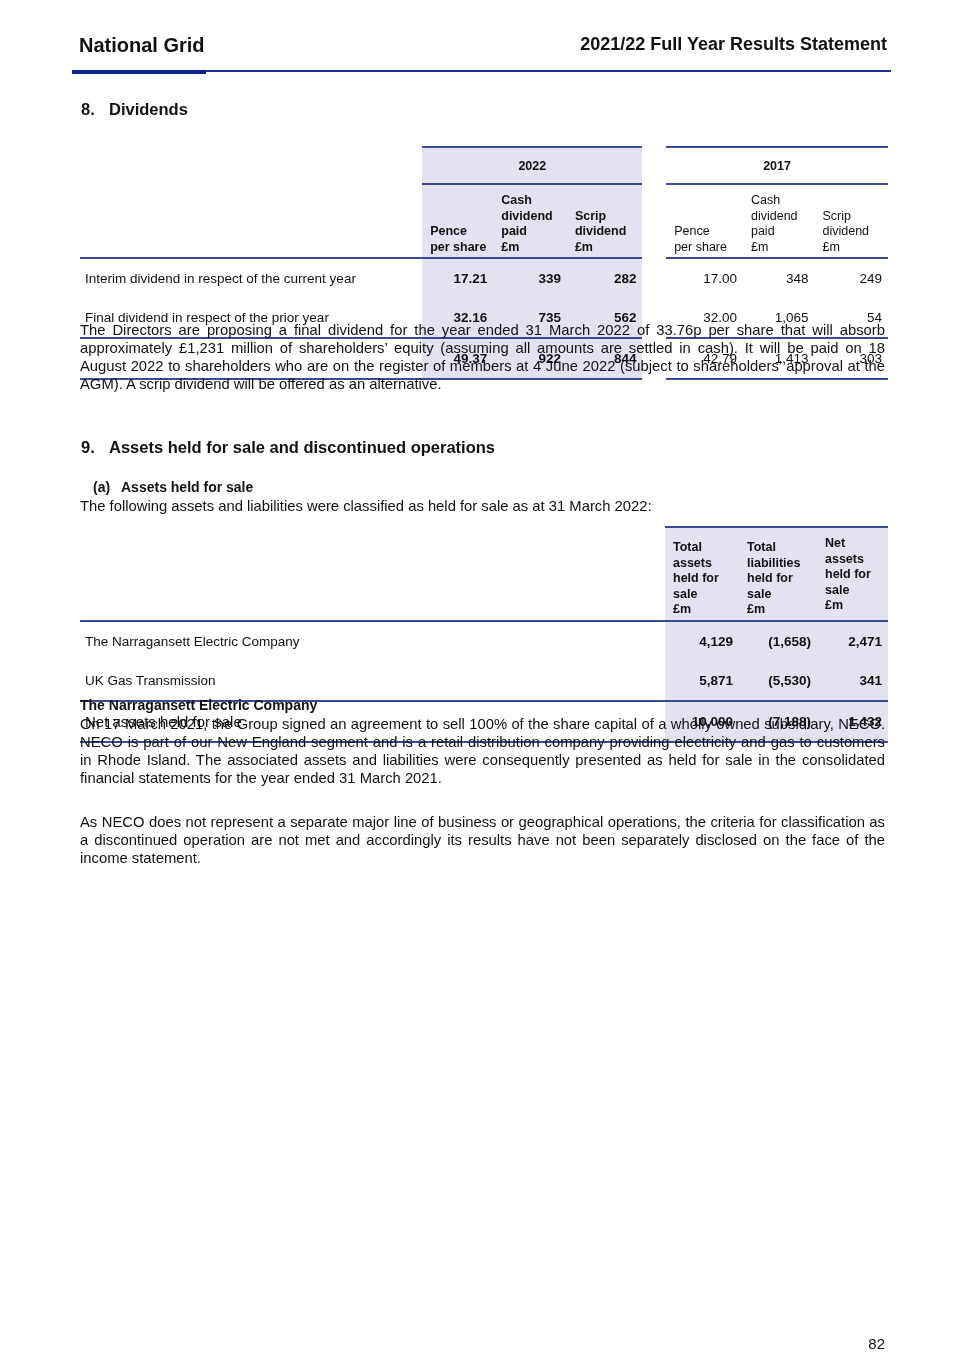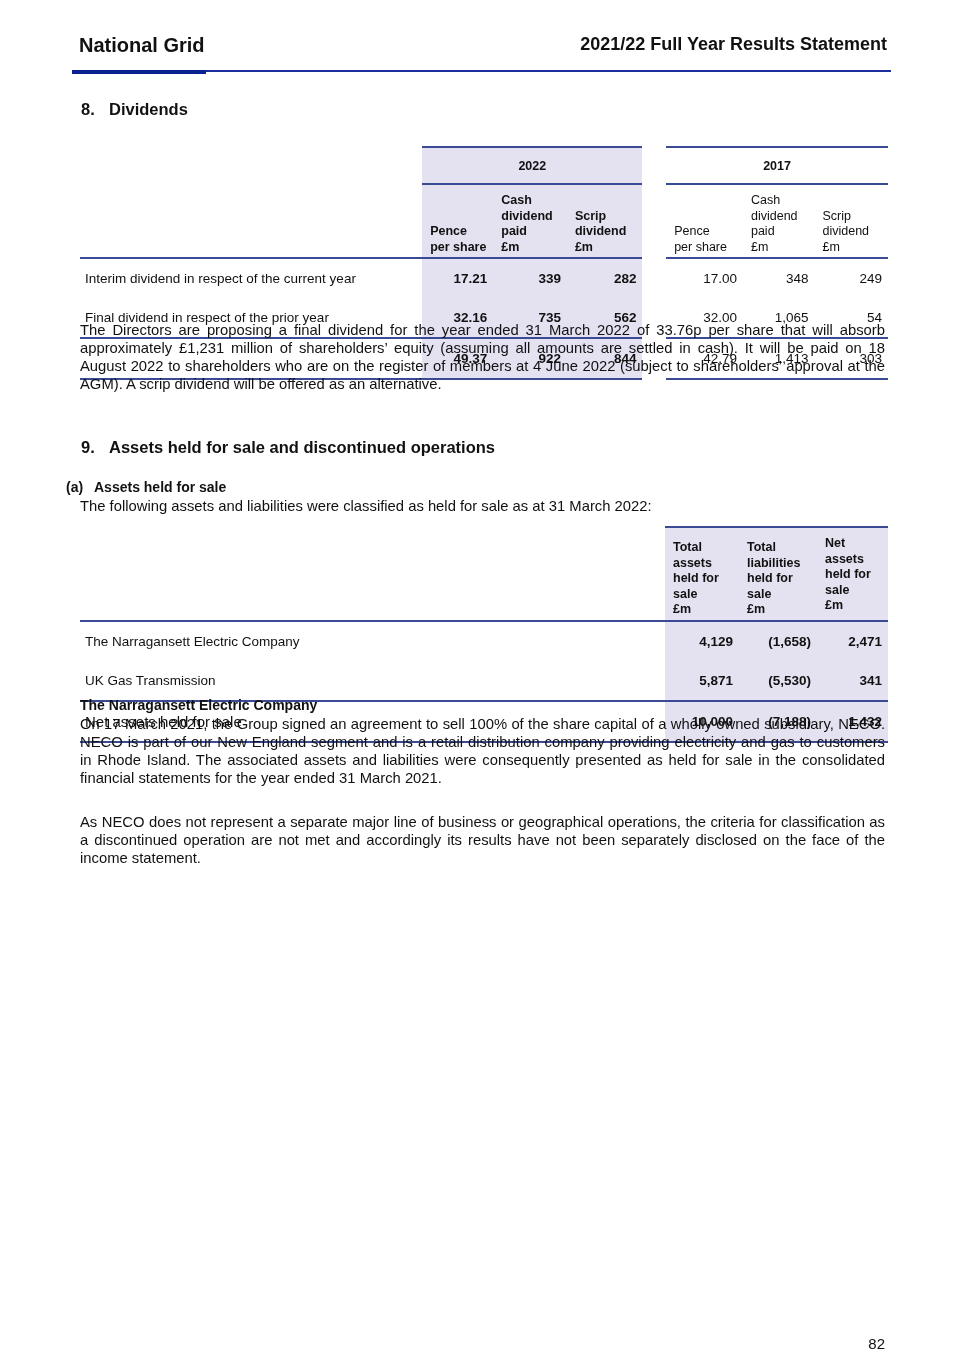--- a/index.html
+++ b/index.html
@@ -107,21 +107,21 @@
   </tr>
 </tbody>
   </table>
 
 <p class="para" style="top:307px; margin:14px 0 0 0;">The Directors are proposing a final dividend for the year ended 31 March 2022 of 33.76p per share that will absorb approximately £1,231 million of shareholders’ equity (assuming all amounts are settled in cash). It will be paid on 18 August 2022 to shareholders who are on the register of members at 4 June 2022 (subject to shareholders’ approval at the AGM). A scrip dividend will be offered as an alternative.</p>
 
 <div class="h-section" style="top:438px;">
   <span class="num">9.</span><span>Assets held for sale and discontinued operations</span>
 </div>
 
-<div style="position:absolute; left:66px; top:479px; font-size:14px; font-weight:bold;">
+<div style="position:absolute; left:93px; top:479px; font-size:14px; font-weight:bold;">
   <span style="display:inline-block; width:28px;">(a)</span><span>Assets held for sale</span>
 </div>
 <div class="para" style="top:497px;">The following assets and liabilities were classified as held for sale as at 31 March 2022:</div>
 
 <table id="ahs-table">
   <colgroup>
     <col style="width:585px">
       <col style="width:74px">
       <col style="width:78px">
       <col style="width:71px">

